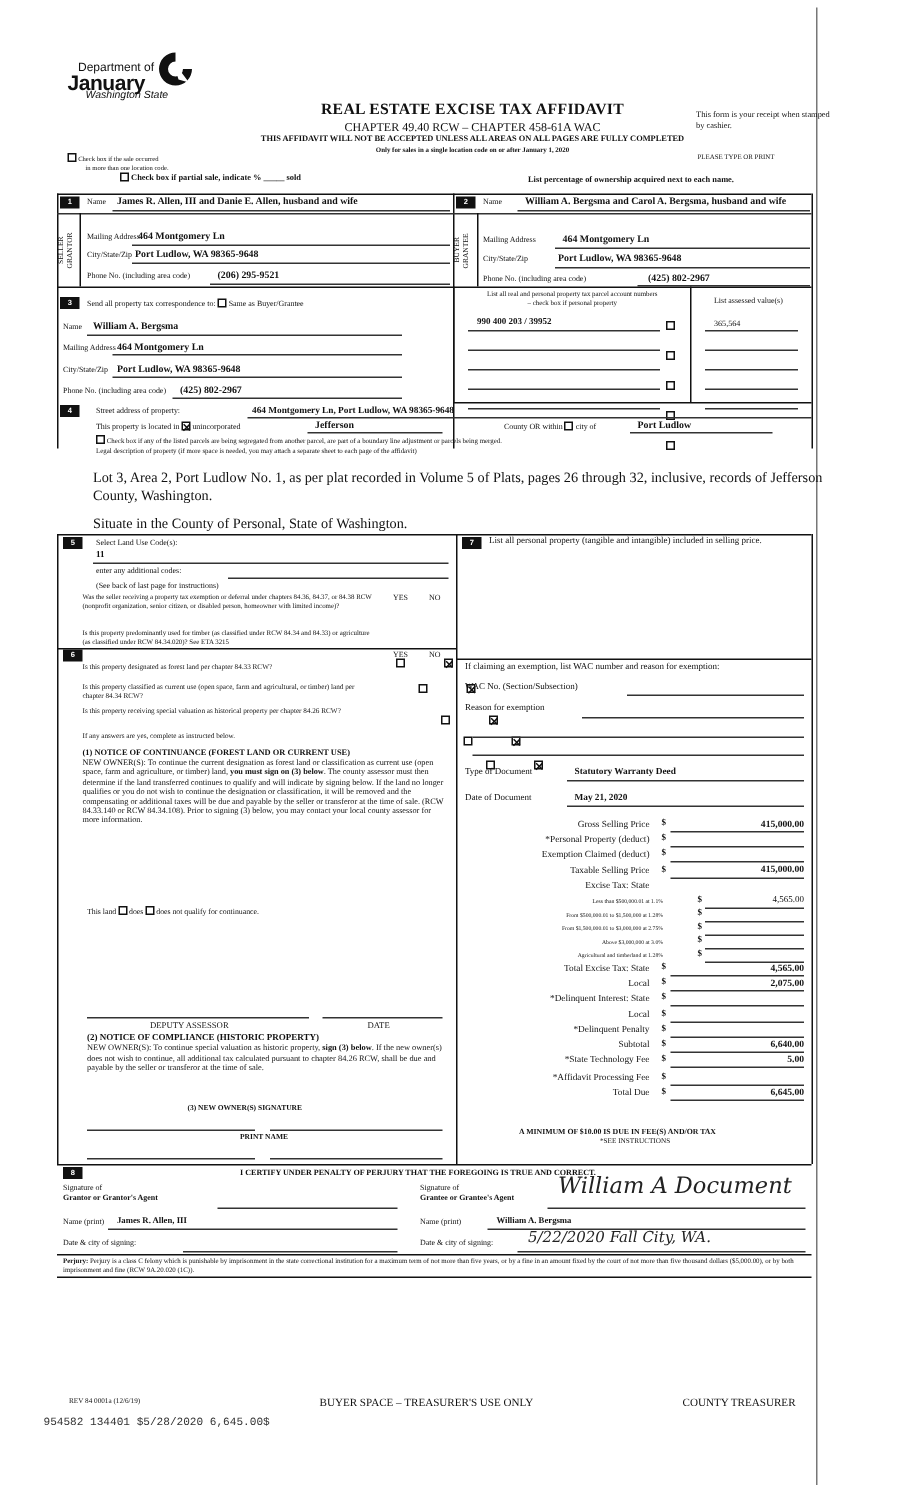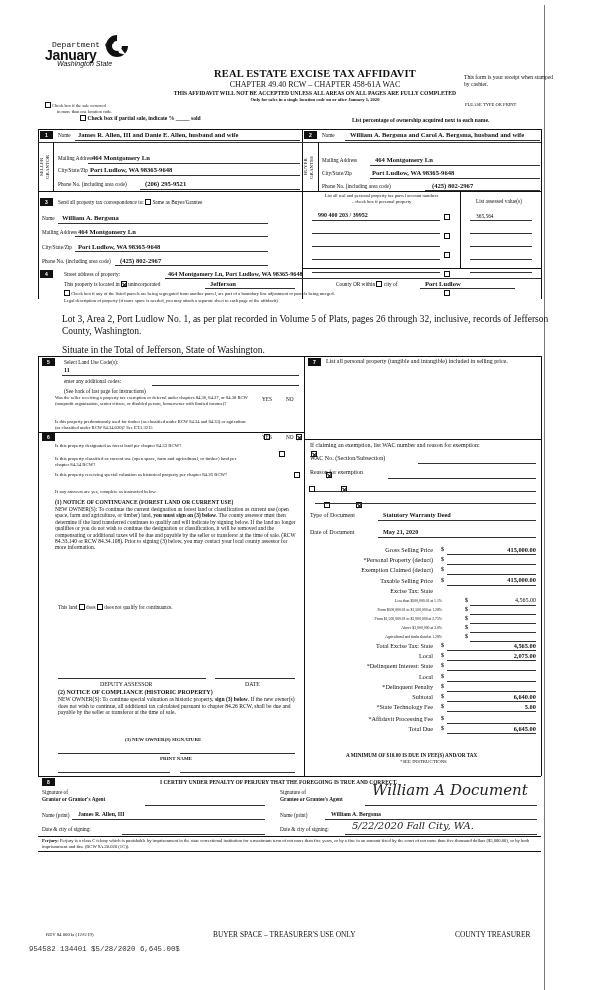--- a/index.html
+++ b/index.html
@@ -1,21 +1,21 @@
 <!DOCTYPE html>
 <html><head>
 <meta charset="utf-8">
 <style>
   * { box-sizing: border-box; margin: 0; padding: 0; }
   html, body { width: 600px; height: 990px; background: #fff; overflow: hidden; }
   body { position: relative; font-family: "Liberation Serif", serif; color: #111; font-size: 6px; }
   .abs { position: absolute; }
   .b { font-weight: bold; }
   .scanline { position: absolute; left: 544px; top: 5px; width: 1px; height: 985px; background: #777; }
-  .logo-dept { left: 52px; top: 40px; font-family: Liberation Mono, monospace; font-size: 8px; }
+  .logo-dept { left: 52px; top: 40px; font-family: Liberation Sans, sans-serif; font-size: 8px; }
   .logo-rev { left: 45px; top: 47px; font-family: "Liberation Sans", sans-serif; font-size: 14px; font-weight: bold; letter-spacing: -0.3px; }
   .logo-wa { left: 57px; top: 60px; font-family: "Liberation Sans", sans-serif; font-size: 7px; font-style: italic; }
   .logo-mark { left: 104px; top: 33px; width: 26px; height: 26px; }
   .title { left: 0; width: 600px; text-align: center; }
   .t1 { top: 68px; font-size: 10.5px; font-weight: bold; letter-spacing: 0.2px; padding-left: 30px; }
   .t2 { top: 80px; font-size: 8px; padding-left: 30px; }
   .t3 { top: 90px; font-size: 5.6px; font-weight: bold; padding-left: 30px; }
   .t4 { top: 97px; font-size: 4.6px; font-weight: bold; padding-left: 30px; }
   .receipt { left: 464px; top: 74px; font-size: 5.6px; line-height: 7px; width: 90px; }
   .please { left: 465px; top: 102px; font-size: 4.6px; }
@@ -172,21 +172,21 @@
   <span>city of</span>
 </div>
 <div class="val" style="left:425px; top:280px;">Port Ludlow</div>
 <div class="thin" style="left:420px; top:288px; width:95px;"></div>
 <div class="lbl" style="left:64px; top:290px; font-size:4.6px;">
   <span class="cb"></span>
   <span>Check box if any of the listed parcels are being segregated from another parcel, are part of a boundary line adjustment or parcels being merged.</span>
 </div>
 <div class="lbl" style="left:64px; top:298px; font-size:4.6px;">Legal description of property (if more space is needed, you may attach a separate sheet to each page of the affidavit)</div>
 <div class="legal" style="left:62px; top:313px; width:490px;">Lot 3, Area 2, Port Ludlow No. 1, as per plat recorded in Volume 5 of Plats, pages 26 through 32, inclusive, records of Jefferson County, Washington.</div>
-<div class="legal" style="left:62px; top:344px;">Situate in the Total of Jefferson, State of Washington.</div>
+<div class="legal" style="left:62px; top:344px;">Situate in the County of Personal, State of Washington.</div>
 
 
 <div class="hline" style="left:38px; top:356px; width:503px;"></div>
 <div class="vline" style="left:38px; top:356px; height:420px;"></div>
 <div class="vline" style="left:541px; top:356px; height:420px;"></div>
 <div class="vline" style="left:304px; top:356px; height:420px;"></div>
 
 <div class="sec-num" style="left:42px; top:358px;">5</div>
 <div class="lbl" style="left:64px; top:359px;">Select Land Use Code(s):</div>
 <div class="val" style="left:64px; top:367px; font-size:6px;">11</div>

